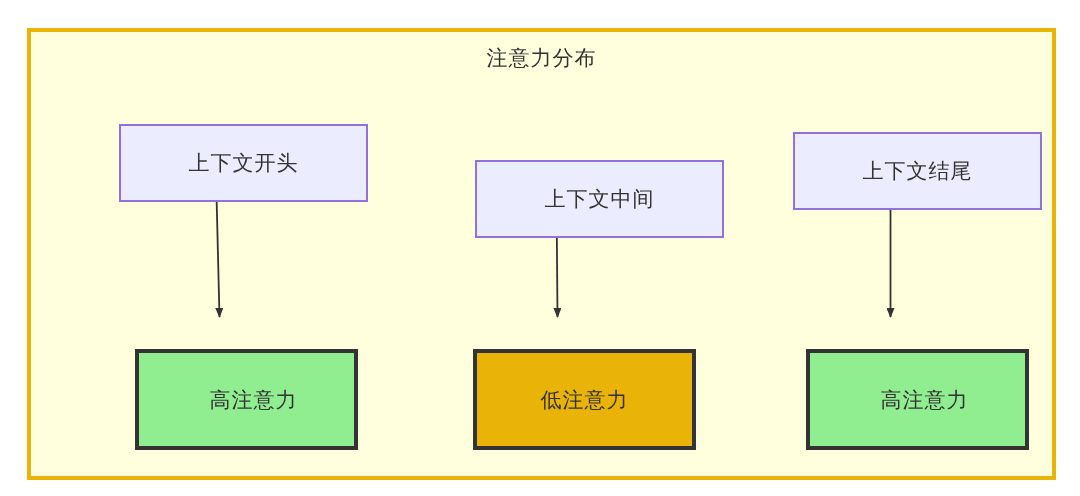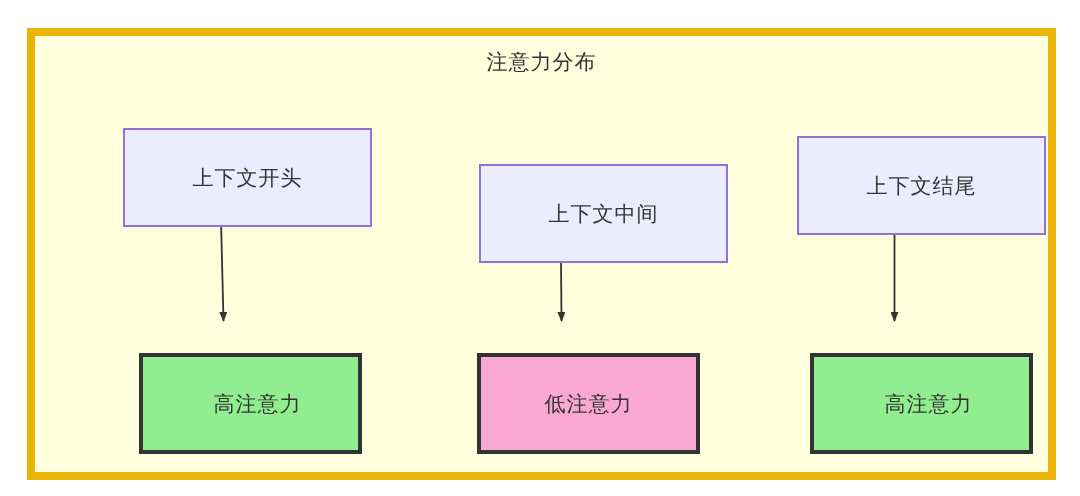--- a/index.html
+++ b/index.html
@@ -22,21 +22,21 @@
   }
 
   
   .subgraph {
     position: absolute;
     left: 27px;
     top: 28px;
     width: 1029px;
     height: 452px;
     background: #ffffde;
-    border: 8px solid #eab308;
+    border: 4px solid #eab308;
     box-sizing: border-box;
   }
 
   .subgraph-title {
     position: absolute;
     left: 0;
     top: 12px;
     width: 100%;
     text-align: center;
     font-size: 21px;
@@ -53,33 +53,33 @@
     align-items: center;
     justify-content: center;
     font-size: 21px;
     color: #333333;
     letter-spacing: 1px;
     white-space: nowrap;
   }
 
   .node-source {
     width: 249px;
-    height: 99px;
+    height: 78px;
     background: #ececff;
     border: 2px solid #9370db;
   }
 
   .node-result {
     width: 223px;
     height: 101px;
     border: 4px solid #333333;
   }
 
   .fill-green { background: #90ee90; padding-left: 14px; }
-  .fill-red   { background: #f9a8d4; }
+  .fill-red   { background: #eab308; }
 
   
   .src-1 { left: 88px;  top: 92px; }
   .src-2 { left: 444px; top: 92px; margin-top: 36px; }
   .src-3 { left: 762px; top: 100px; }
 
   
   .res-1 { left: 104px; top: 317px; }
   .res-2 { left: 442px; top: 317px; }
   .res-3 { left: 775px; top: 317px; }

